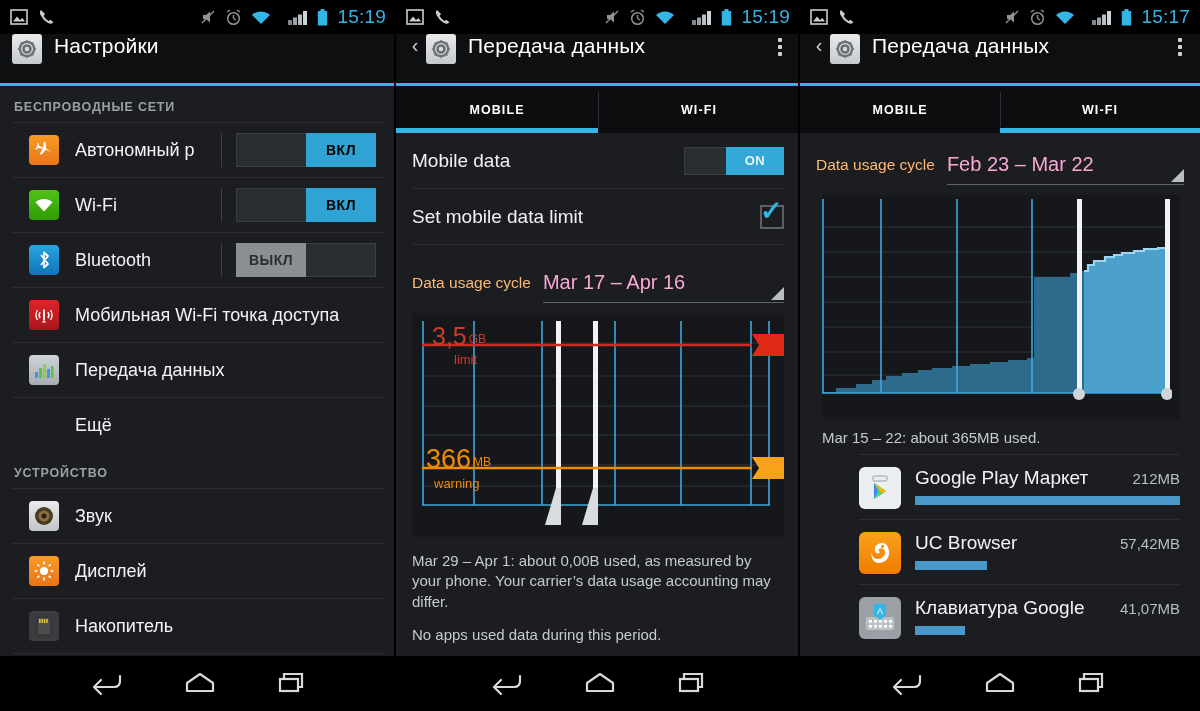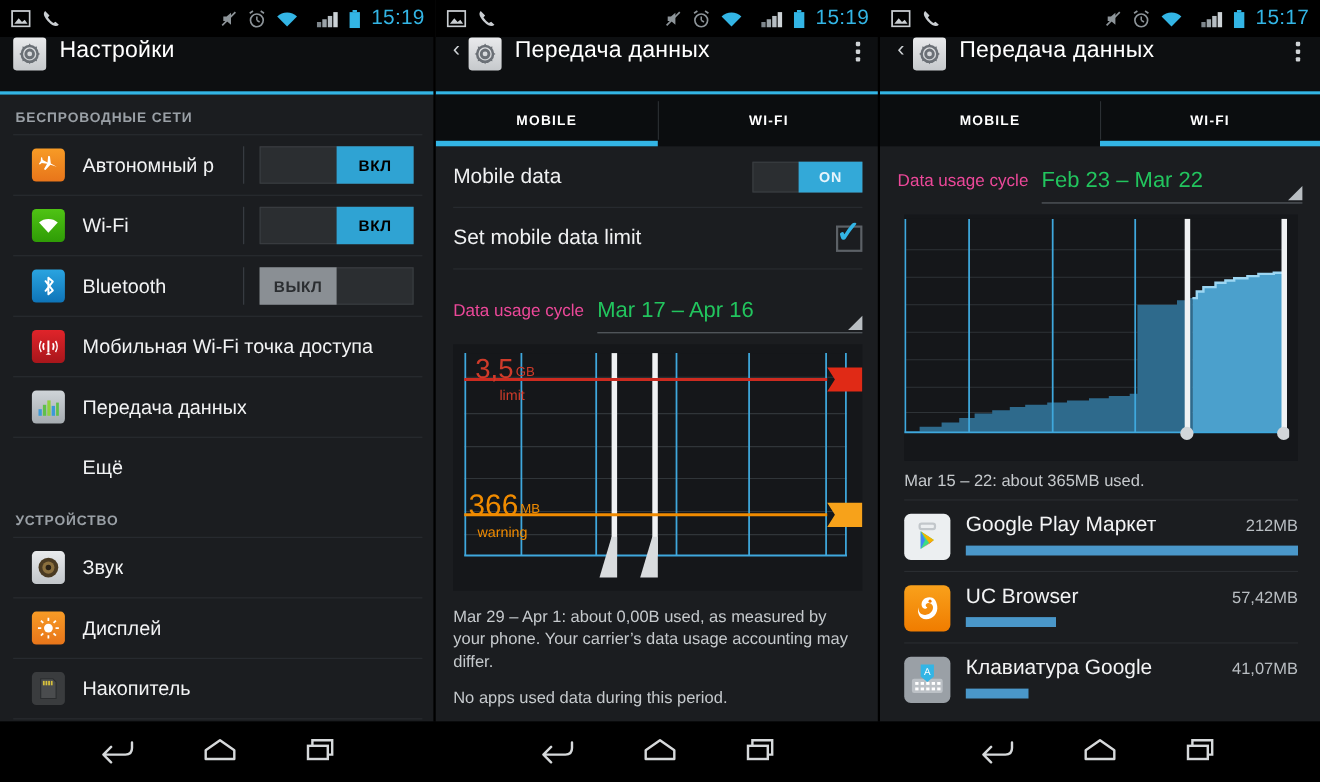--- a/index.html
+++ b/index.html
@@ -107,37 +107,37 @@
     color:#e6f4fb; font-size:13px; font-weight:bold; letter-spacing:.6px;
   }
   .checkbox{
     margin-left:auto; width:24px;height:24px;border:2px solid #5c6166; position:relative;
   }
   .checkbox .tick{
     position:absolute; left:-2px; top:-9px; font-size:27px; color:#33b5e5; line-height:1;
     font-weight:bold;
   }
   .cycle-row{ display:flex; align-items:flex-end; height:58px; }
-  .cycle-label{ font-size:15.5px; color:#ec4899; padding-bottom:11px; }
+  .cycle-label{ font-size:15.5px; color:#fdba74; padding-bottom:11px; }
   .cycle-value-wrap{
     margin-left:12px; flex:1; position:relative; border-bottom:1px solid #5d6368; padding-bottom:8px;
   }
-  .cycle-value{ font-size:20px; color:#22c55e; }
+  .cycle-value{ font-size:20px; color:#f9a8d4; }
   .cycle-caret{
     position:absolute; right:0; bottom:2px;
     width:0;height:0;border-left:13px solid transparent;border-bottom:13px solid #b9bec2;
   }
 
   
   .chartbox{ position:relative; background:#15171a; }
   .chart-note{ font-size:15px; color:#c6cacd; line-height:1.35; }
   .chart-note2{ font-size:15px; color:#c6cacd; }
 
   
-  .app-row{ display:flex; align-items:flex-start; padding:12px 0 10px 0; border-top:1px solid #2a2d31; }
+  .app-row{ display:flex; align-items:flex-start; padding:12px 0 10px 0; border-top:1px solid #2a2d31;margin-left:37px; }
   .app-icon{ width:42px;height:42px;border-radius:6px;flex:none;display:flex;align-items:center;justify-content:center;}
   .app-mid{ flex:1; margin-left:14px; }
   .app-name-line{ display:flex; align-items:baseline; }
   .app-name{ font-size:19px; color:#f2f3f4; }
   .app-size{ margin-left:auto; font-size:15px; color:#b9bec2; }
   .app-bar-bg{ height:9px; background:transparent; margin-top:7px; }
   .app-bar{ height:9px; background:#4a97c9; }
 
   
   .navbar{

